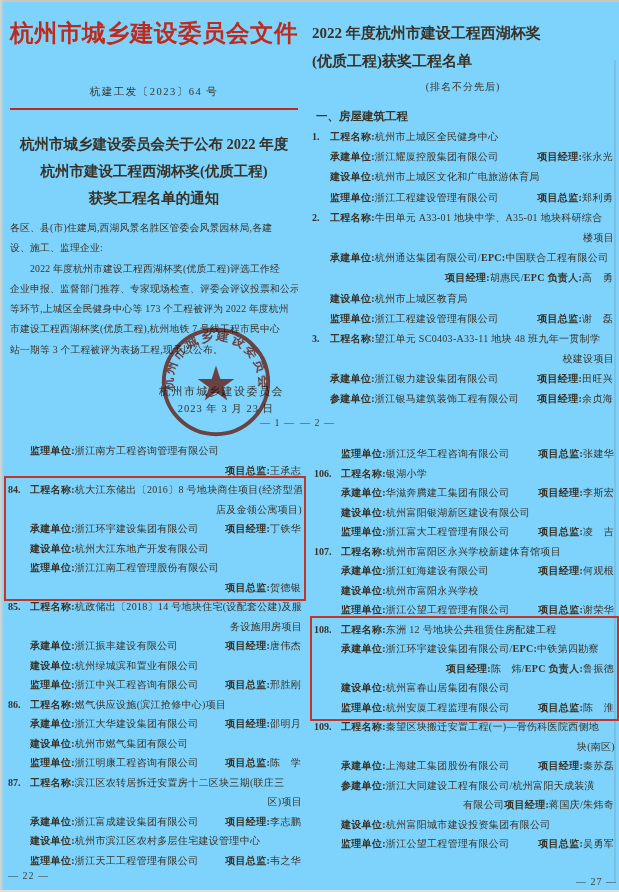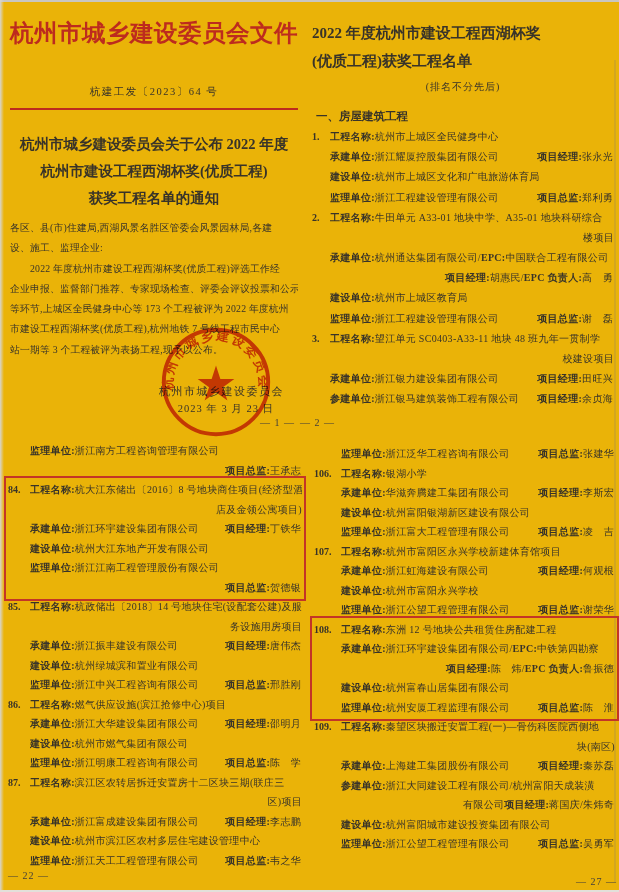--- a/index.html
+++ b/index.html
@@ -1,16 +1,16 @@
 <!DOCTYPE html>
 <html><head>
 <meta charset="utf-8">
 <style>
   html,body{margin:0;padding:0;background:#ffffff;}
-  .stage{position:relative;width:619px;height:892px;background:#eab308;overflow:hidden;
+  .stage{position:relative;width:619px;height:892px;background:#7dd3fc;overflow:hidden;
          font-family:"Liberation Serif","DejaVu Serif",serif;color:#383329;}
   .edge-top{position:absolute;top:0;left:0;right:0;height:2px;background:#c9c6c0;}
   .edge-left{position:absolute;top:0;left:0;bottom:0;width:4px;
              background:linear-gradient(90deg,#d8d5ce,rgba(216,213,206,0));}
   .edge-right{position:absolute;top:60px;right:3px;bottom:10px;width:2px;background:rgba(130,124,114,.22);}
   .edge-bottom{position:absolute;left:0;right:0;bottom:0;height:2px;background:#e3e0da;}
 
   .col{position:absolute;}
   
   .notice{left:10px;top:8px;width:288px;}
@@ -33,21 +33,21 @@
   .p27{left:314px;top:441px;width:301px;--numw:27px;--rh:19.5px;}
   .a-title-wrap{margin-top:11px;}
   .a-title{text-align:left;font-weight:bold;font-size:15px;line-height:28px;}
   .a-sub{text-align:center;font-size:10px;margin-top:5px;letter-spacing:1px;}
   .a-section{font-weight:bold;font-size:11.5px;margin-top:15px;padding-left:4px;}
   .entries{margin-top:3px;}
 
   .row{display:flex;align-items:baseline;height:var(--rh);line-height:var(--rh);
        font-size:10px;white-space:nowrap;overflow:hidden;}
   .row .num{flex:none;width:var(--numw);font-weight:bold;}
-  .row.nonum{padding-left:var(--numw);align-items:flex-end;}
+  .row.nonum{padding-left:var(--numw);}
   .row.cont{padding-left:calc(var(--numw) + 44px);text-align:right;}
   .row .left{flex:1 1 auto;overflow:hidden;letter-spacing:0.3px;}
   .row .right{flex:none;padding-right:1px;letter-spacing:0.3px;}
   .lbl{font-weight:bold;}
   .entry{position:relative;}
   .entry.boxed{outline:2px solid #c33527;outline-offset:2px;}
 
   .pnum{position:absolute;font-size:10px;letter-spacing:1px;color:#45403a;}
   .pn1{left:260px;top:417px;}
   .pn2{left:300px;top:417px;}

